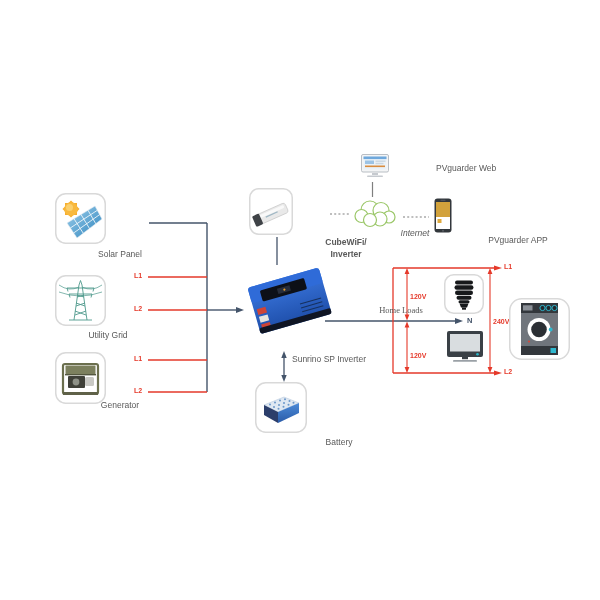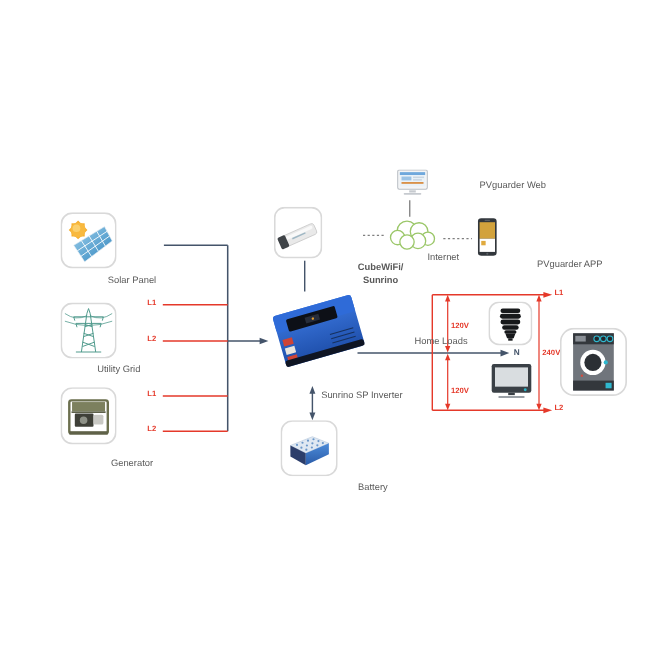--- a/index.html
+++ b/index.html
@@ -119,39 +119,39 @@
     <g>
       <rect x="8" y="12" width="35" height="30" rx="2" fill="none" stroke="#6b6f4e" stroke-width="2.2"></rect>
       <rect x="10.5" y="13.5" width="30" height="8.5" fill="#7c805e"></rect>
       <rect x="13" y="24" width="17" height="12" rx="1" fill="#3f4038"></rect>
       <rect x="30" y="25" width="9" height="9" rx="1.5" fill="#c9c9c4"></rect>
       <circle cx="21" cy="30" r="3.4" fill="#8e9187"></circle>
       <rect x="8" y="40" width="35" height="3" fill="#5f6148"></rect>
       <rect x="10" y="22" width="31" height="1.4" fill="#54573f"></rect>
     </g>
   </svg>
-  <div class="node-label" style="left:40px;top:416px;width:80px;">Generator</div>
+  <div class="node-label" style="left:40px;top:400px;width:80px;">Generator</div>
 
   <div class="wire-label ctr" style="left:130px;top:272px;width:16px;">L1</div>
   <div class="wire-label ctr" style="left:130px;top:305px;width:16px;">L2</div>
   <div class="wire-label ctr" style="left:130px;top:355px;width:16px;">L1</div>
   <div class="wire-label ctr" style="left:130px;top:387px;width:16px;">L2</div>
 
   <svg class="icon" style="left:249px;top:188px;" width="44" height="47" viewBox="0 0 44 47">
     <rect x="0.75" y="0.75" width="42.5" height="45.5" rx="9" fill="#ffffff" stroke="#d9d9d9" stroke-width="1.5"></rect>
     <g transform="rotate(-24 22 26)">
       <rect x="6" y="21" width="33" height="10.5" rx="2.5" fill="#e9e9e9" stroke="#c2c2c2" stroke-width="0.6"></rect>
       <rect x="9" y="22.6" width="28" height="3" rx="1.5" fill="#f9f9f9"></rect>
       <rect x="3.5" y="20.5" width="7.5" height="11.5" rx="1.5" fill="#3f4347"></rect>
       <rect x="16" y="26" width="13" height="1.3" fill="#9fb7c4"></rect>
     </g>
   </svg>
   <div class="node-label two-line" style="left:278px;top:237px;width:56px;">
     <div>CubeWiFi/</div>
-    <div>Sunrino</div>
+    <div>Inverter</div>
   </div>
 
   <svg class="icon" style="left:241px;top:263px;" width="96" height="78" viewBox="0 0 96 78">
     <defs>
       <linearGradient id="invG" x1="0" y1="0" x2="0" y2="1">
         <stop offset="0" stop-color="#3c78e0"></stop>
           <stop offset="1" stop-color="#1d4da8"></stop>
       </linearGradient>
     </defs>
     <g transform="rotate(-16 48 39)">
@@ -219,33 +219,33 @@
   <svg class="icon" style="left:350px;top:197px;" width="48" height="32" viewBox="0 0 48 32">
     <g stroke="#9bc769" stroke-width="1.2" fill="#ffffff">
       <circle cx="20" cy="13" r="9"></circle>
       <circle cx="31" cy="13.5" r="8"></circle>
       <circle cx="11.5" cy="19" r="6.5"></circle>
       <circle cx="39" cy="20" r="6"></circle>
       <circle cx="30" cy="22" r="7"></circle>
       <circle cx="20" cy="23" r="6.5"></circle>
     </g>
   </svg>
-  <div class="node-label" style="left:339px;top:228px;width:48px;">Internet</div>
+  <div class="node-label" style="left:351px;top:228px;width:48px;font-style:italic;">Internet</div>
 
   <svg class="icon" style="left:434px;top:198px;" width="18" height="35" viewBox="0 0 18 35">
     <rect x="0.5" y="0.5" width="17" height="34" rx="3" fill="#32373c"></rect>
     <rect x="2" y="4" width="14" height="15" fill="#d2a23c"></rect>
     <rect x="2" y="19" width="14" height="12" fill="#ffffff"></rect>
     <rect x="3.5" y="21" width="4" height="4" fill="#e0aa3e"></rect>
     <rect x="6.5" y="1.8" width="5" height="1" rx="0.5" fill="#585e64"></rect>
     <circle cx="9" cy="32.7" r="1" fill="#585e64"></circle>
   </svg>
   <div class="node-label" style="left:442px;top:235px;width:72px;">PVguarder APP</div>
 
-  <div class="node-label" style="left:332px;top:305px;width:58px;">Home Loads</div>
+  <div class="node-label" style="left:332px;top:305px;width:58px;font-family:Liberation Serif, serif;">Home Loads</div>
   <div class="navy-label" style="left:467px;top:317px;">N</div>
   <div class="wire-label" style="left:504px;top:263px;">L1</div>
   <div class="wire-label" style="left:504px;top:368px;">L2</div>
   <div class="wire-label" style="left:410px;top:293px;">120V</div>
   <div class="wire-label" style="left:410px;top:352px;">120V</div>
   <div class="wire-label" style="left:493px;top:318px;">240V</div>
 
   <svg class="icon" style="left:444px;top:274px;" width="40" height="40" viewBox="0 0 40 40">
     <rect x="0.75" y="0.75" width="38.5" height="38.5" rx="9" fill="#ffffff" stroke="#d9d9d9" stroke-width="1.5"></rect>
     <g fill="#17191b">

